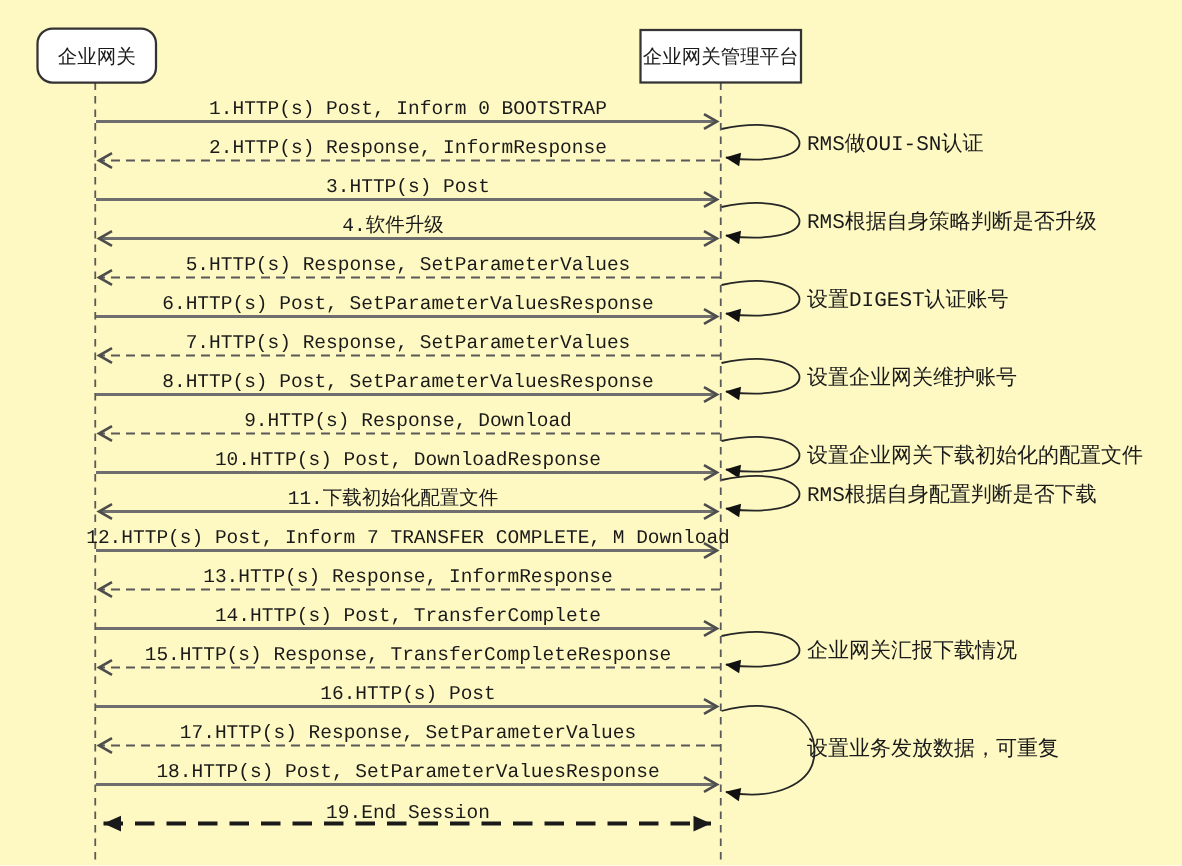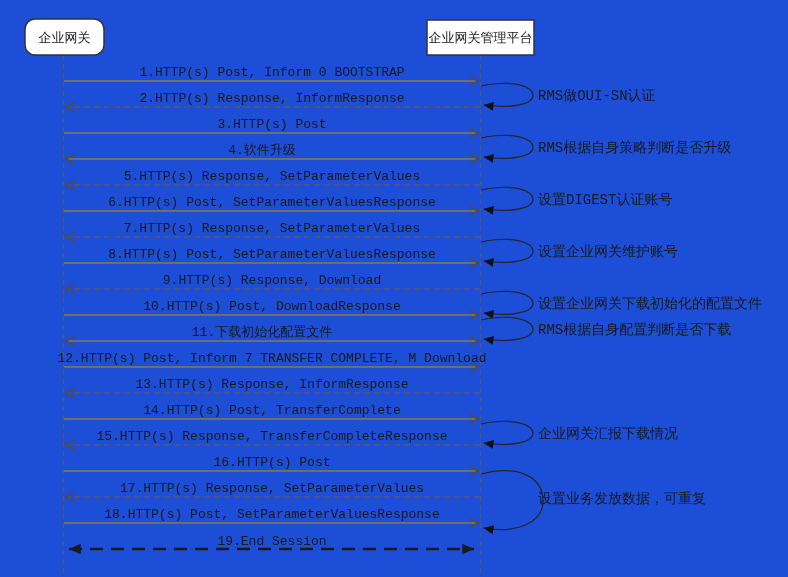--- a/index.html
+++ b/index.html
@@ -4,21 +4,21 @@
 <style>
   html, body {
     margin: 0;
     padding: 0;
     background: #ffffff;
   }
   .stage {
     position: relative;
     width: 788px;
     height: 577px;
-    background: #1d4ed8;
+    background: #fef9c3;
     overflow: hidden;
     font-family: "Liberation Mono", "DejaVu Sans Mono", monospace;
     text-align: right;
   }
   svg { display: block; }
 
   .actor-box {
     fill: #ffffff;
     stroke: #333333;
     stroke-width: 1.5;

